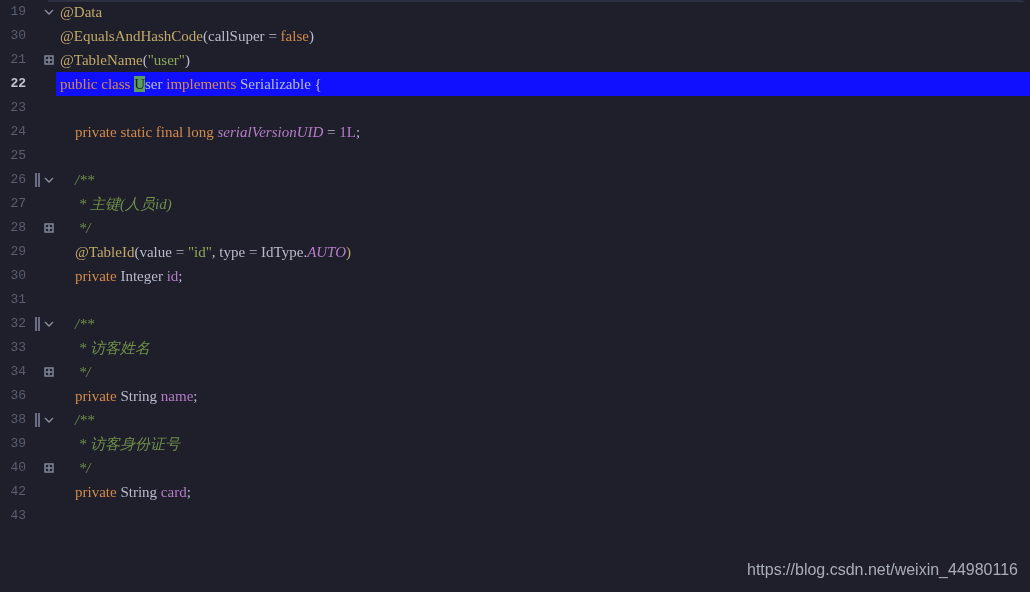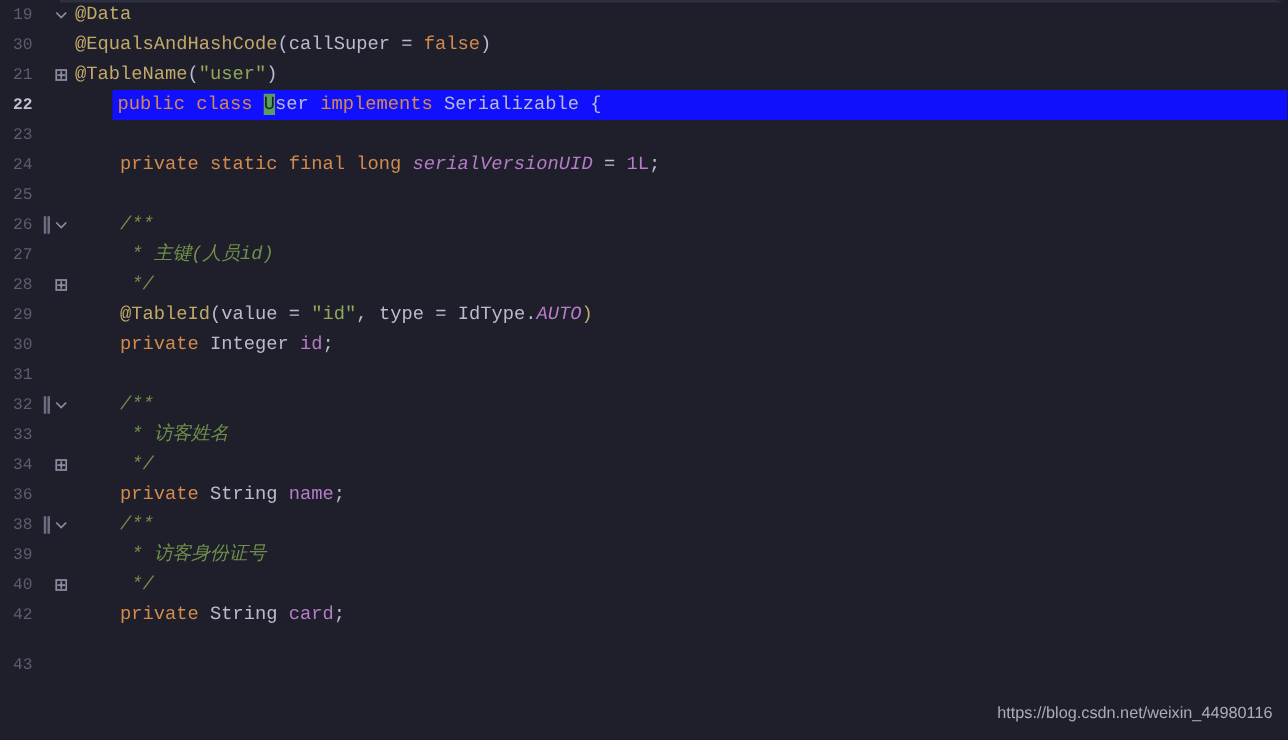--- a/index.html
+++ b/index.html
@@ -21,32 +21,32 @@
   .editor{width:1030px;height:592px;overflow:hidden;position:relative;border-radius:10px;}
   .border-top{position:absolute;top:0;left:48px;right:0;height:2px;background:#2d3040;}
   .line{display:flex;height:24px;white-space:pre;}
   .gutter{width:26px;text-align:right;padding-right:6px;color:var(--gutter-fg);user-select:none;background:var(--gutter-bg);font-size:13px;}
   .gutter.active{color:var(--gutter-active);font-weight:bold;}
   .fold-col{width:14px;display:flex;align-items:center;justify-content:center;color:#777b8e;font-size:10px;}
   .fold-col svg{width:10px;height:10px;fill:none;stroke:#8a8ea1;stroke-width:1.4;}
   .bar-col{width:10px;display:flex;align-items:center;justify-content:center;}
   .bar-col .bars{display:flex;gap:1px;}
   .bar-col .bars span{display:block;width:2px;height:14px;background:#6a6e82;}
-  .code{padding-left:4px;flex:1;}
-  .line.active .code{background:var(--line-active-bg);margin-left:34px;}
+  .code{padding-left:4px;flex:1;font-family:Liberation Serif, serif;}
+  .line.active .code{background:var(--line-active-bg);}
   .kw{color:var(--orange);}
   .ann{color:#c2a96a;}
   .str{color:var(--green);}
   .num{color:var(--purple);}
   .ident{color:var(--purple);font-style:italic;}
   .comment{color:var(--ital);font-style:italic;}
   .plain{color:var(--fg);}
   .ylw{color:#c2a96a;}
   .cursor{background:var(--cursor-bg);color:#1e1f2a;}
-  .watermark{position:absolute;right:12px;bottom:10px;color:var(--watermark);font-family:Arial,Helvetica,sans-serif;font-size:13px;}
+  .watermark{position:absolute;right:12px;bottom:10px;color:var(--watermark);font-family:Arial,Helvetica,sans-serif;font-size:16px;}
 </style>
 </head>
 <body>
 
 <div class="editor">
   <div class="border-top"></div>
 
   <div class="line">
     <div class="gutter">19</div>
     <div class="bar-col"></div>
@@ -214,21 +214,21 @@
   </div>
 
 
   <div class="line">
     <div class="gutter">42</div>
     <div class="bar-col"></div>
     <div class="fold-col"></div>
     <div class="code">    <span class="kw">private</span><span> </span><span class="plain">String</span><span> </span><span class="num">card</span><span class="plain">;</span></div>
   </div>
 
-  <div class="line" style="height:16px;margin-top:16px;">
+  <div class="line" style="height:16px;">
     <div class="gutter">43</div>
     <div class="bar-col"></div>
     <div class="fold-col"></div>
     <div class="code"></div>
   </div>
 
   <div class="watermark">https://blog.csdn.net/weixin_44980116</div>
 </div>
 
 </body></html>

